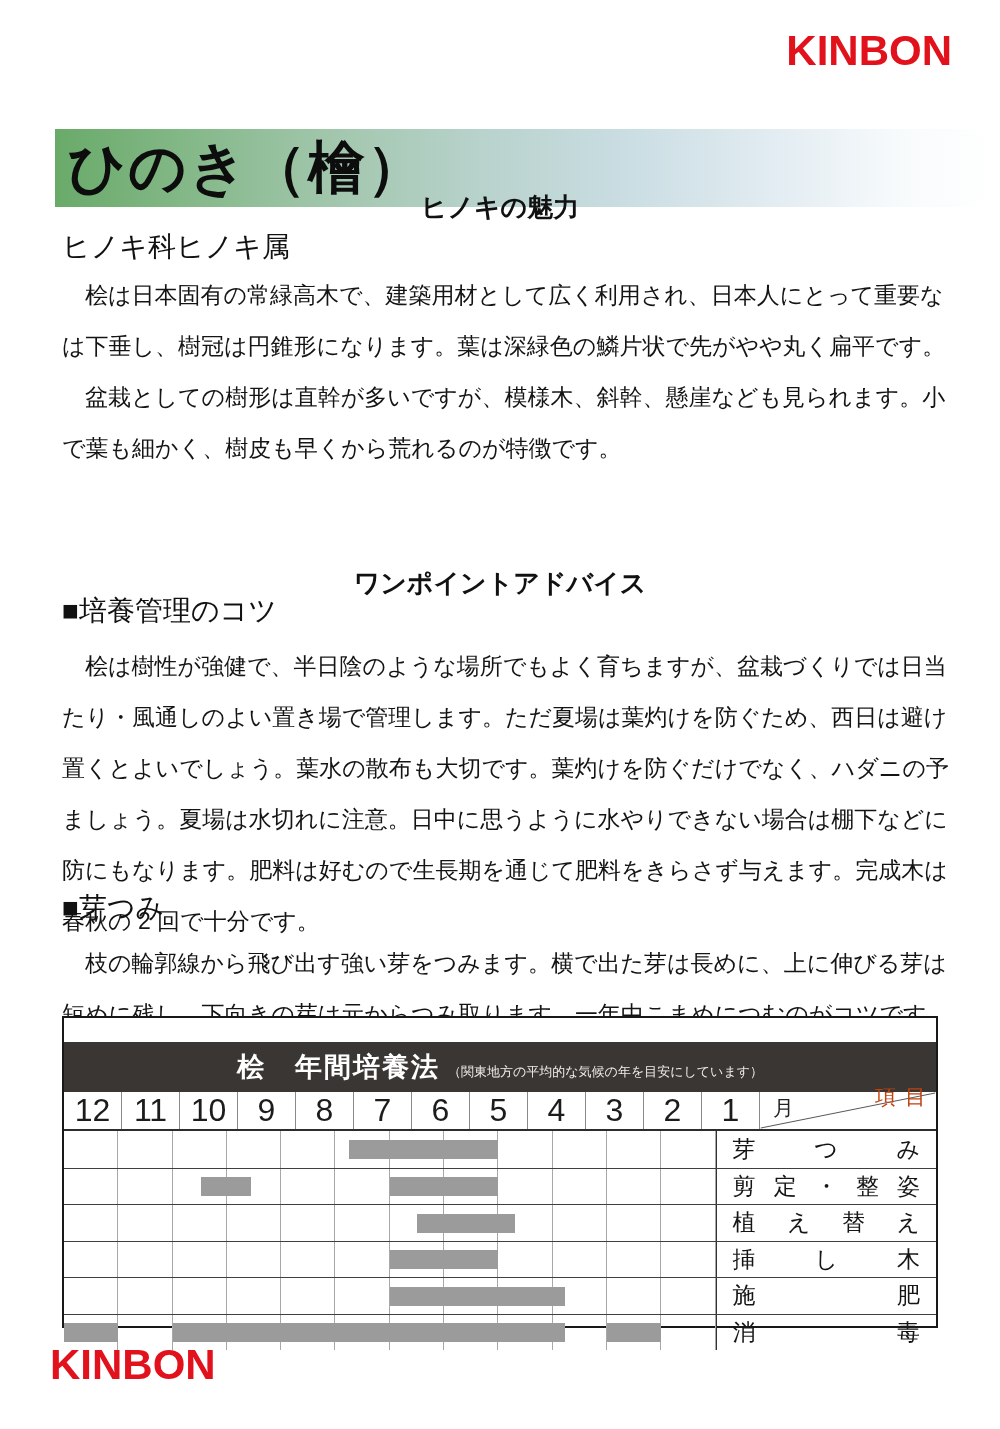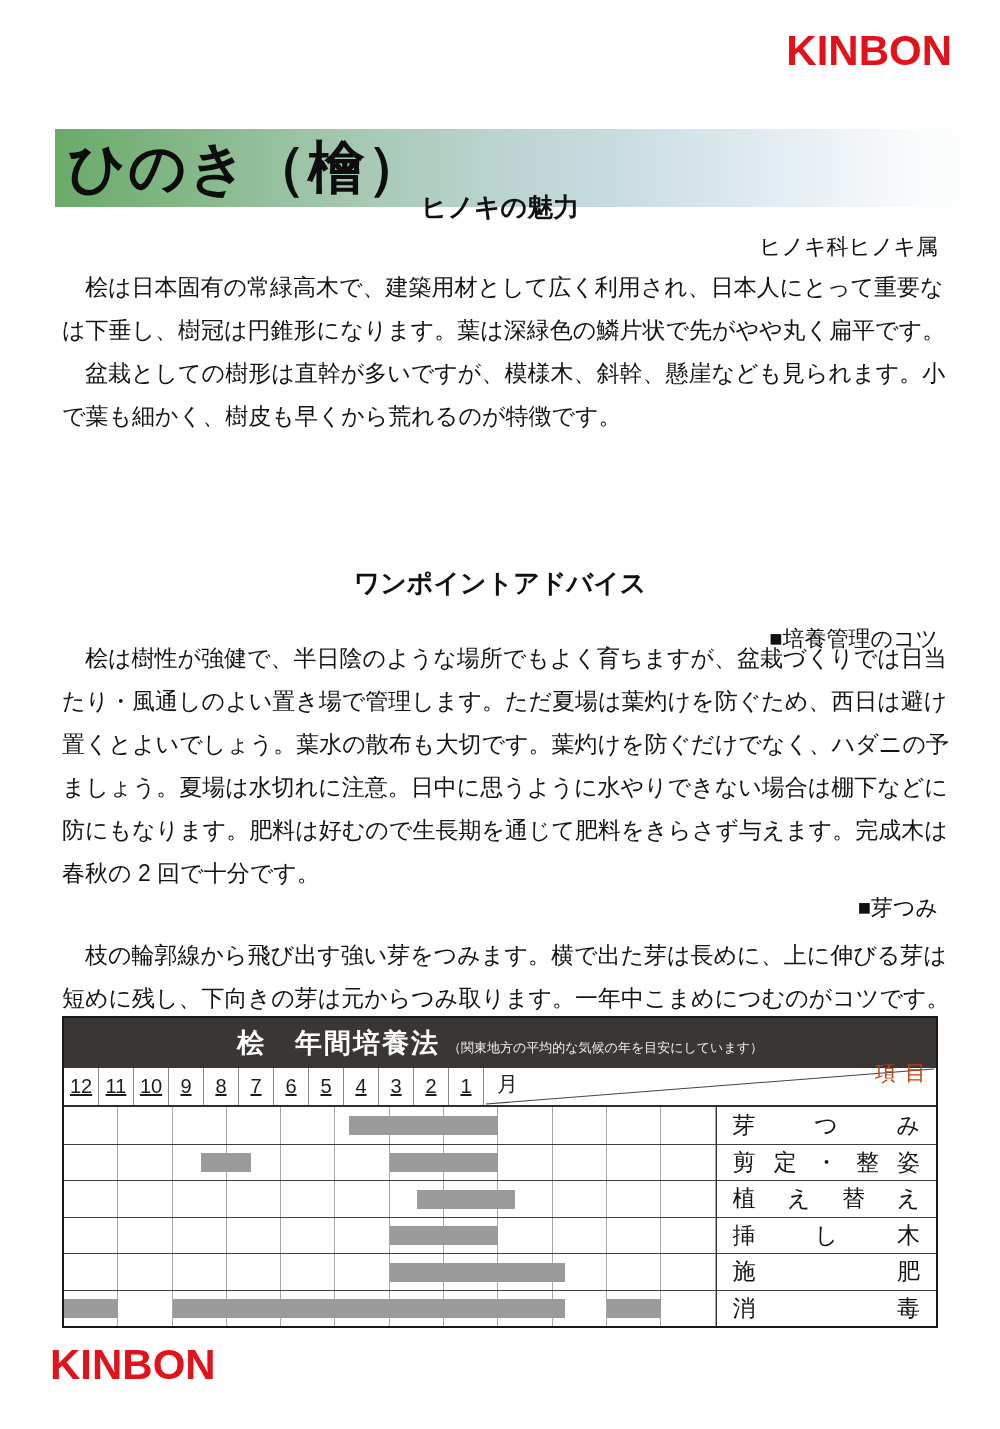--- a/index.html
+++ b/index.html
@@ -19,42 +19,42 @@
     margin-top:36px;
   }
   .banner-title{
     position:absolute;left:13px;top:50%;transform:translateY(-50%);
     font-family:"Liberation Serif","DejaVu Serif",serif;font-weight:700;
     font-size:57px;color:#0d0d0d;letter-spacing:2px;white-space:nowrap;
   }
 
   .abs{position:absolute;left:62px;width:876px;}
   .sec-head{font-size:26px;font-weight:700;line-height:30px;white-space:nowrap;text-align:center;}
-  .sub{font-size:22px;font-weight:400;line-height:30px;white-space:nowrap;text-align:right;}
-  .tline{height:43px;line-height:43px;font-size:23px;white-space:nowrap;color:#141414;}
+  .sub{font-size:28px;font-weight:400;line-height:30px;white-space:nowrap;}
+  .tline{height:43px;line-height:43px;font-size:23px;white-space:nowrap;color:#141414;margin-top:8px;}
 
   
   .care-table{
     position:absolute;left:62px;top:1016px;width:876px;height:312px;
     border:2px solid #181818;box-sizing:border-box;background:#fff;
   }
   .ct-header{
     height:50px;background:#3a3633;color:#fff;display:flex;
-    align-items:center;justify-content:center;gap:8px;box-sizing:border-box;
+    align-items:center;justify-content:center;gap:8px;box-sizing:border-box;margin-top:24px;
   }
   .ct-title{
     font-family:"Liberation Serif","DejaVu Serif",serif;font-weight:700;
     font-size:27px;letter-spacing:2px;white-space:nowrap;
   }
   .ct-sub{font-size:13px;color:#efedeb;margin-top:9px;white-space:nowrap;}
 
   .ct-monthrow{height:39px;display:flex;border-bottom:2px solid #2d2d2d;box-sizing:border-box;}
   .ct-mcell{
-    width:35px;flex:none;box-sizing:border-box;border-right:1px solid #8a8a8a;
-    text-align:center;line-height:37px;font-size:20px;color:#1c1c1c;text-decoration:underline;
+    width:58px;flex:none;box-sizing:border-box;border-right:1px solid #8a8a8a;
+    text-align:center;line-height:37px;font-size:32px;color:#1c1c1c;
   }
   .ct-corner{flex:1;position:relative;}
   .ct-corner svg{position:absolute;inset:0;width:100%;height:100%;}
   .ct-corner-month{position:absolute;left:13px;top:2px;font-size:21px;color:#222;}
   .ct-corner-item{
     position:absolute;right:10px;bottom:18px;font-size:21px;color:#c2410c;
     letter-spacing:9px;margin-right:-9px;font-family:Liberation Serif, serif;
   }
 
   .ct-row{height:36.5px;display:flex;box-sizing:border-box;}
@@ -79,21 +79,21 @@
 <div class="abs sec-head" style="top:192px;">ヒノキの魅力</div>
 <div class="abs sub" style="top:232px;">ヒノキ科ヒノキ属</div>
 <div class="abs" style="top:266px;">
     <div class="tline">　桧は日本固有の常緑高木で、建築用材として広く利用され、日本人にとって重要な</div>
     <div class="tline">は下垂し、樹冠は円錐形になります。葉は深緑色の鱗片状で先がやや丸く扁平です。</div>
     <div class="tline">　盆栽としての樹形は直幹が多いですが、模様木、斜幹、懸崖なども見られます。小</div>
     <div class="tline">で葉も細かく、樹皮も早くから荒れるのが特徴です。</div>
   </div>
 
 <div class="abs sec-head" style="top:568px;">ワンポイントアドバイス</div>
-<div class="abs sub" style="top:624px;">■培養管理のコツ</div>
+<div class="abs sub" style="top:596px;">■培養管理のコツ</div>
 <div class="abs" style="top:637px;">
     <div class="tline">　桧は樹性が強健で、半日陰のような場所でもよく育ちますが、盆栽づくりでは日当</div>
     <div class="tline">たり・風通しのよい置き場で管理します。ただ夏場は葉灼けを防ぐため、西日は避け</div>
     <div class="tline">置くとよいでしょう。葉水の散布も大切です。葉灼けを防ぐだけでなく、ハダニの予</div>
     <div class="tline">ましょう。夏場は水切れに注意。日中に思うように水やりできない場合は棚下などに</div>
     <div class="tline">防にもなります。肥料は好むので生長期を通じて肥料をきらさず与えます。完成木は</div>
     <div class="tline">春秋の 2 回で十分です。</div>
   </div>
 <div class="abs sub" style="top:893px;">■芽つみ</div>
 <div class="abs" style="top:934px;">

